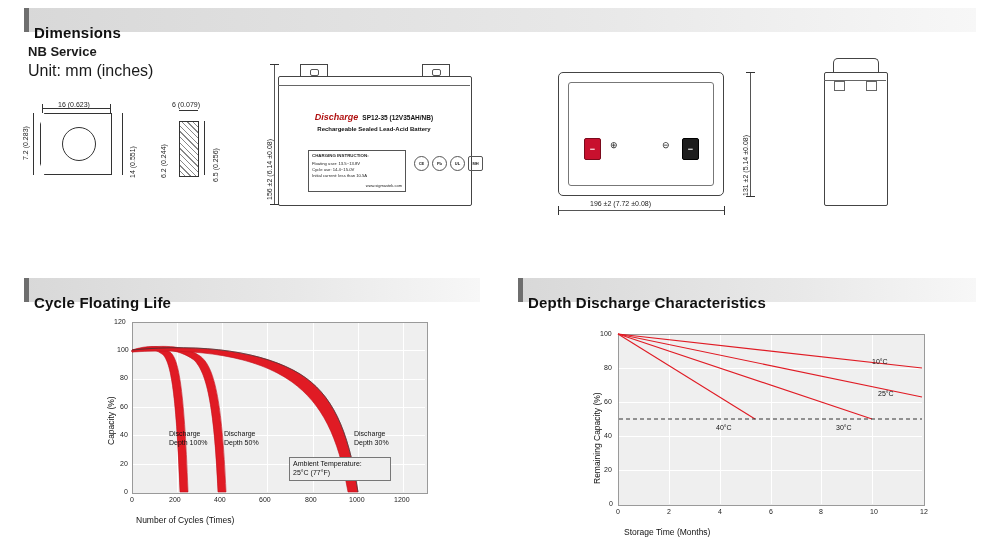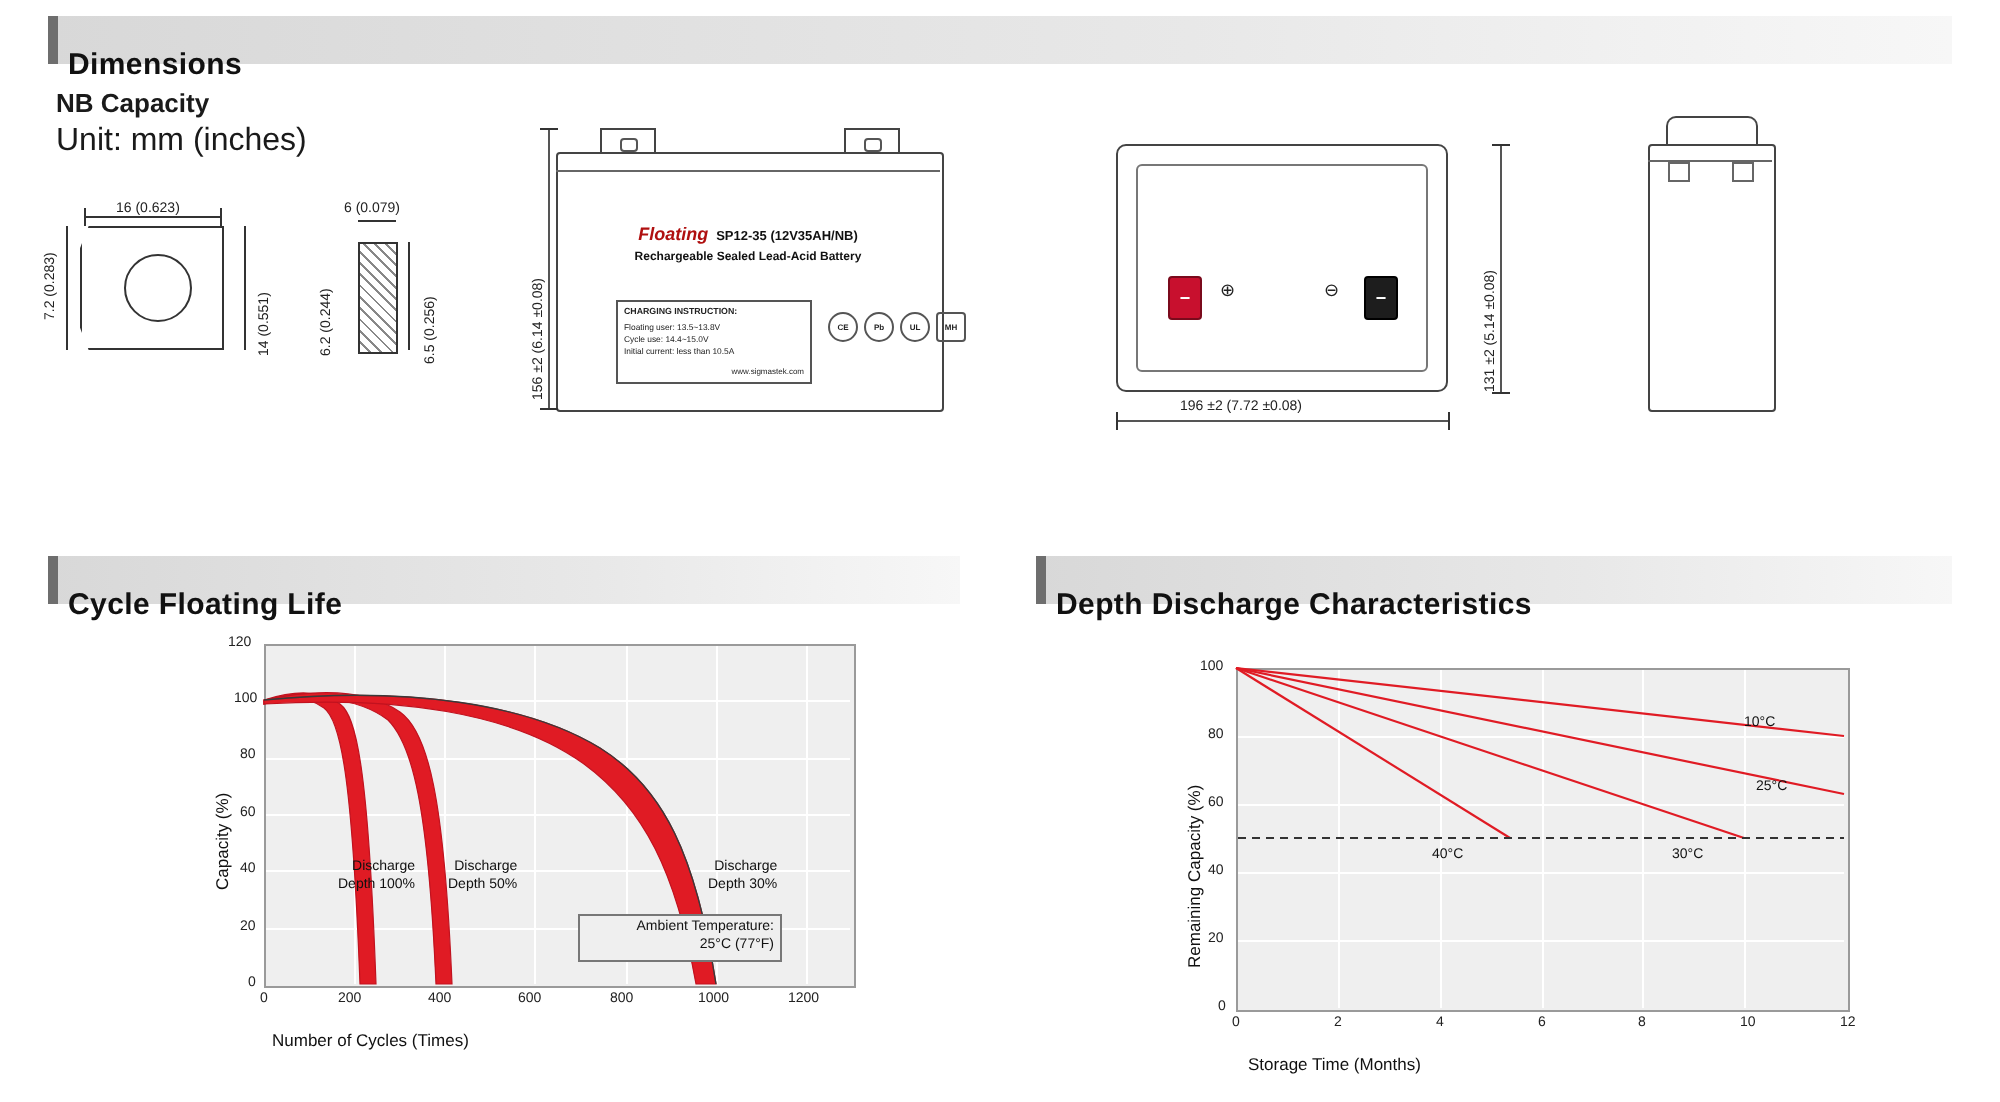--- a/index.html
+++ b/index.html
@@ -354,21 +354,20 @@
     height: 8px;
     border: 1px solid #666;
     background: #fff;
   }
   #battery-side .notch.a { left: 10px; }
   #battery-side .notch.b { left: 42px; }
 
   
   .chart-wrap {
     position: absolute;
-    text-align: right;
   }
   .plot {
     position: absolute;
     background: #efefef;
     border: 1px solid #9a9a9a;
   }
   .grid-l {
     position: absolute;
     background: #ffffff;
   }
@@ -408,21 +407,21 @@
   svg { position: absolute; left: 0; top: 0; overflow: visible; }
 </style>
 </head>
 <body>
 
 <div class="section-header" id="dimensions-header">
   <span class="bar"></span>
   <span class="title">Dimensions</span>
 </div>
 
-<div id="nb-terminal">NB Capacity</div>
+<div id="nb-terminal">NB Service</div>
 <div id="unit-line">Unit: mm (inches)</div>
 
 <div id="terminal-top">
   <div class="body"></div>
   <div class="hole"></div>
 </div>
 <div class="dim-label" style="left:58px; top:101px;">16 (0.623)</div>
 <div class="dim-label vert" style="left:22px; top:160px;">7.2 (0.283)</div>
 <div class="dim-label vert" style="left:129px; top:178px;">14 (0.551)</div>
 
@@ -442,21 +441,21 @@
 <div id="battery-front">
   <div class="tab left">
       <span class="dot"></span>
     </div>
   <div class="tab right">
       <span class="dot"></span>
     </div>
   <div class="case"></div>
   <div class="lid"></div>
   <div id="brandline">
-    <span>Floating</span><span class="model">SP12-35 (12V35AH/NB)</span>
+    <span>Discharge</span><span class="model">SP12-35 (12V35AH/NB)</span>
   </div>
   <div id="subtitle">Rechargeable Sealed Lead-Acid Battery</div>
   <div id="charging-box">
     <div class="hdr">CHARGING INSTRUCTION:</div>
     <div>Floating user: 13.5~13.8V</div>
     <div>Cycle use: 14.4~15.0V</div>
     <div>Initial current: less than 10.5A</div>
     <div class="url">www.sigmastek.com</div>
   </div>
   <div id="cert-row">

